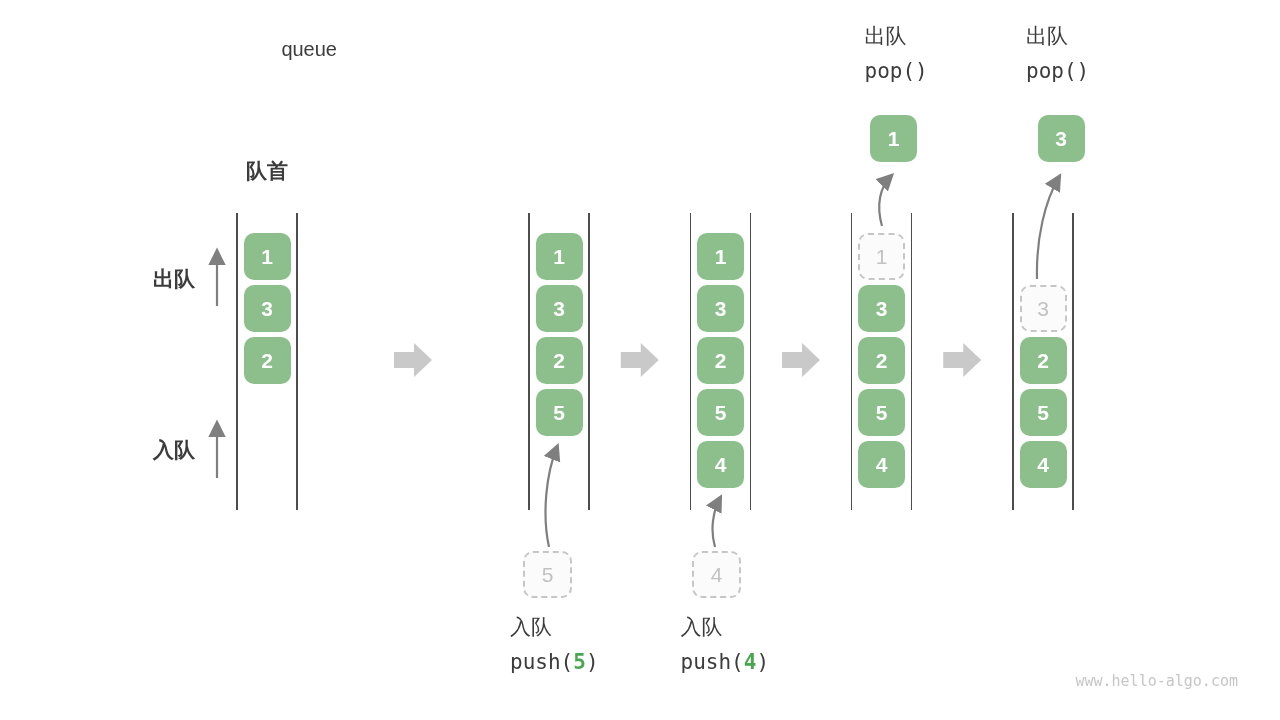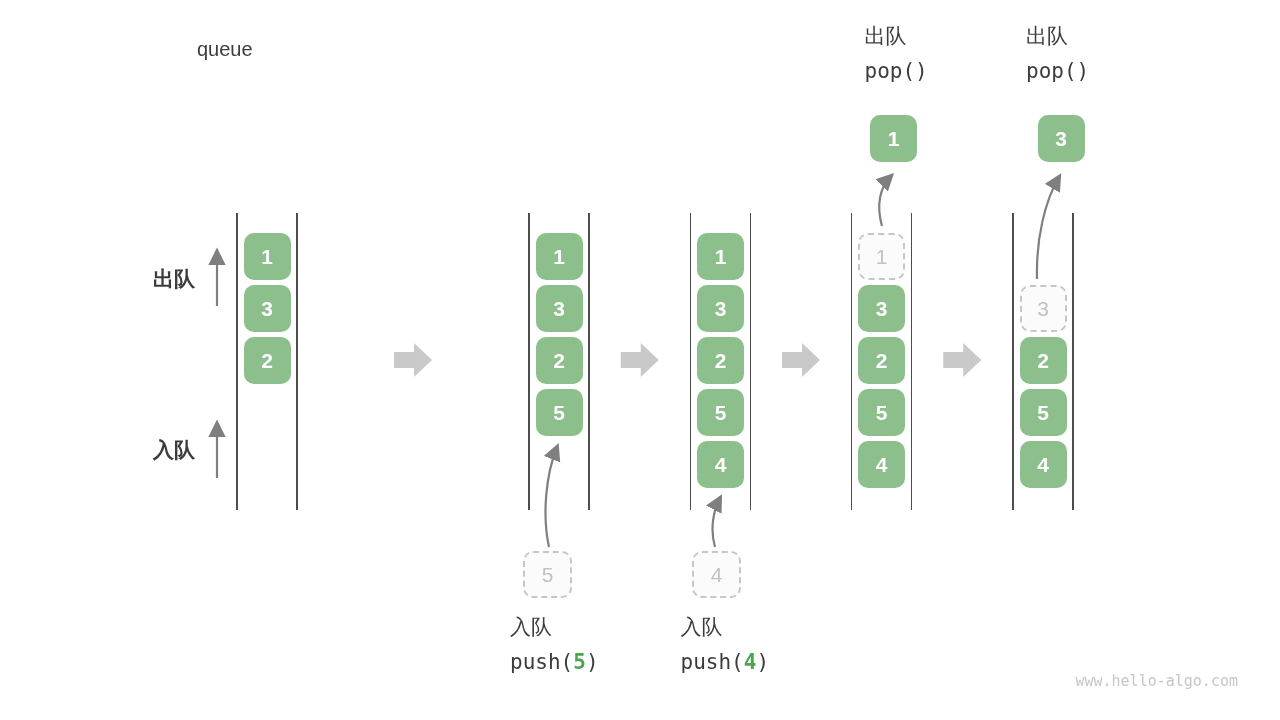--- a/index.html
+++ b/index.html
@@ -14,21 +14,21 @@
     --dashed-bg:#fbfbfb;
     --watermark:#c6c6c6;
   }
   html,body{margin:0;padding:0;background:#fff;}
   #canvas{
     position:relative;width:1280px;height:720px;background:#fff;
     font-family:"Liberation Sans","DejaVu Sans",sans-serif;overflow:hidden;
   }
   .abs{position:absolute;}
   .title-zh{font-size:23px;font-weight:bold;color:var(--accent);text-align:center;}
-  .title-en{font-size:20px;color:var(--dark);text-align:left;margin-top:7px;}
+  .title-en{font-size:20px;color:var(--dark);text-align:right;margin-top:7px;}
   .struct-label{font-size:21px;font-weight:bold;color:var(--dark);text-align:center;}
   .side-label{font-size:21px;font-weight:bold;color:var(--dark);}
   .wall{position:absolute;width:1.5px;background:var(--wall);}
   .box{
     position:absolute;width:47px;height:47px;border-radius:10px;box-sizing:border-box;
     display:flex;align-items:center;justify-content:center;
     font-size:21px;font-weight:bold;
   }
   .box.solid{background:var(--box-green);color:#fff;}
   .box.dashed{
@@ -52,20 +52,21 @@
 </style>
 </head>
 <body>
 
 <div id="canvas">
 
   <div class="abs" style="left:197px;top:31px;width:140px;">
     <div class="title-en">queue</div>
   </div>
 
+  <div class="abs struct-label" style="left:197px;top:157px;width:140px;">队首</div>
 
   <div class="abs side-label" style="left:153px;top:265px;">出队</div>
   <div class="abs side-label" style="left:153px;top:436px;">入队</div>
 
   <svg id="arrow-layer" width="1280" height="720" style="position:absolute;left:0;top:0;">
     <defs>
       <marker id="ah" markerWidth="9" markerHeight="9" refX="6" refY="4" orient="auto">
         <path d="M0,0 L8,4 L0,8 z" class="arrow-head"></path>
       </marker>
     </defs>

